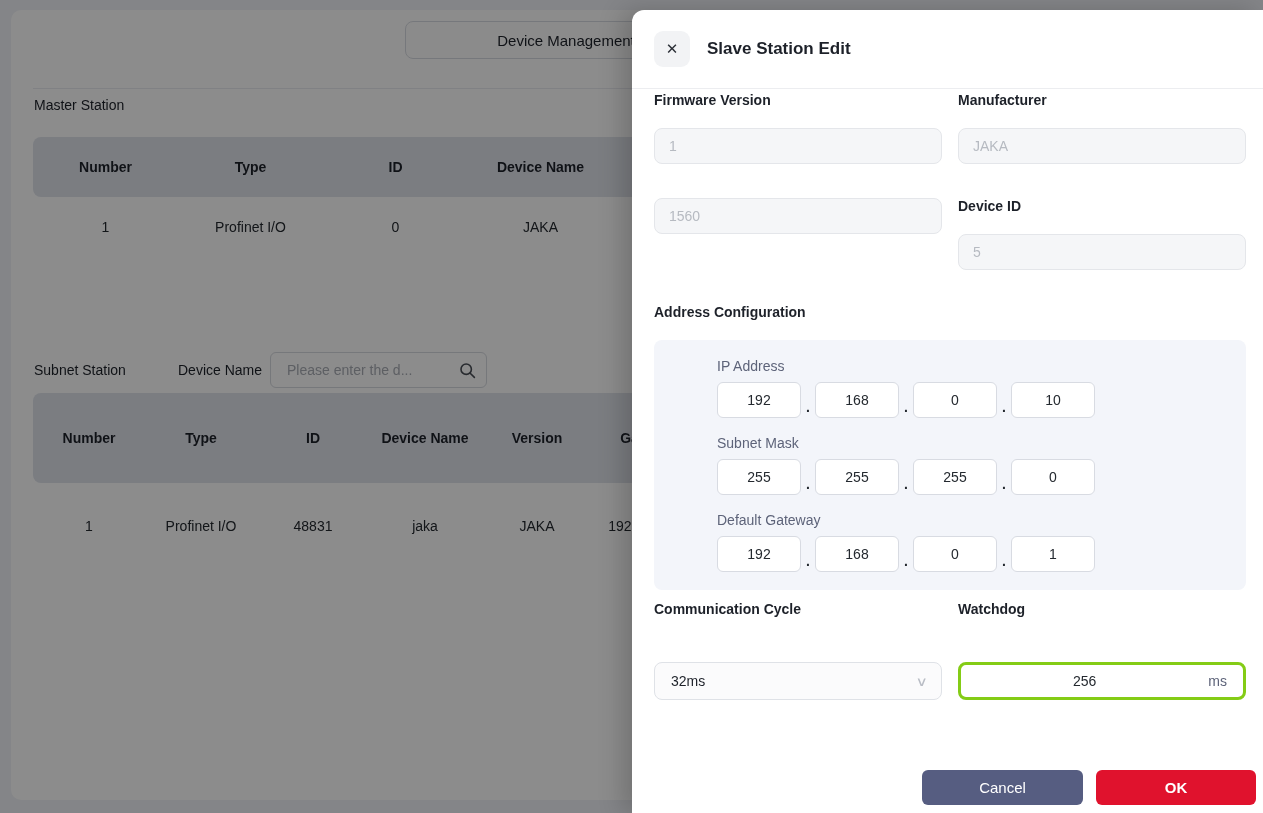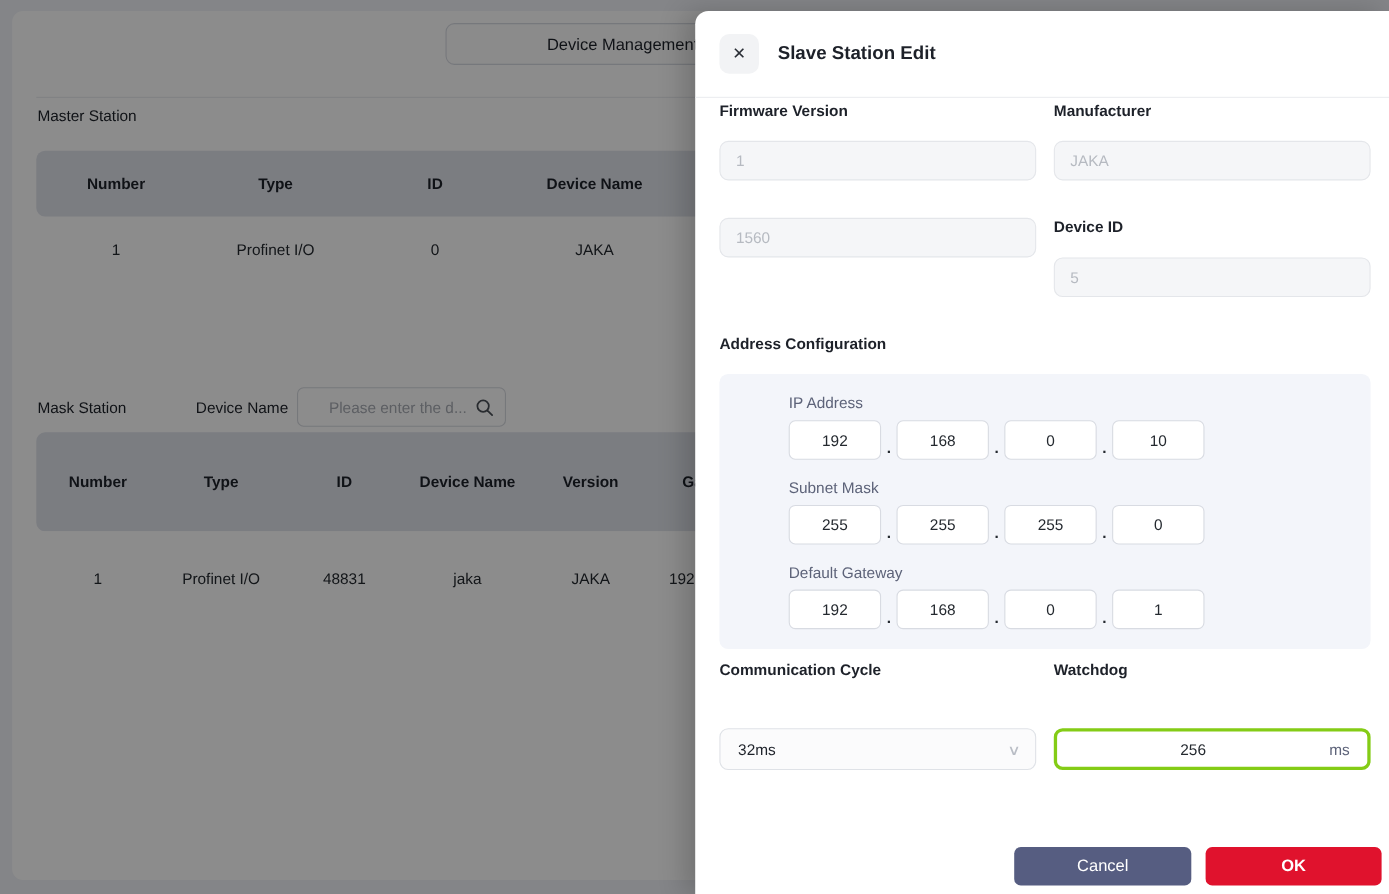--- a/index.html
+++ b/index.html
@@ -21,23 +21,23 @@
     background:#fdfdfd; border:1px solid #d8dbe2; border-radius:8px;
     font-family:inherit; font-size:15px; color:#1d2129; text-align:center; cursor:pointer;
   }
   .h-divider { position:absolute; left:22px; right:0; top:78px; height:1px; background:#e9ebf0; }
   .section-label { position:absolute; font-size:14px; font-weight:500; color:#1d2129; }
   .master-label { left:23px; top:87px; }
   .slave-label  { left:23px; top:352px; }
   .devname-label{ left:167px; top:352px; }
 
   .search-box {
-    position:absolute; left:259px; top:342px; width:190px; height:36px;
+    position:absolute; left:259px; top:342px; width:217px; height:36px;
     background:#fff; border:1px solid #d7dae0; border-radius:6px;
-    display:flex; align-items:center; padding:0 10px 0 28px;
+    display:flex; align-items:center; padding:0 10px 0 16px;
   }
   .search-box input {
     flex:1; min-width:0; border:none; outline:none; background:transparent;
     font-family:inherit; font-size:14px; color:#1d2129;
   }
   .search-box input::placeholder { color:#a9adb5; }
   .search-icon { flex:0 0 auto; width:17px; height:17px; display:block; }
 
   .tbl { position:absolute; left:22px; width:1200px; }
   .master-tbl { top:127px; }
@@ -142,21 +142,21 @@
       <div class="th">Device Name</div>
     </div>
     <div class="trow">
       <div class="td">1</div>
       <div class="td">Profinet I/O</div>
       <div class="td">0</div>
       <div class="td">JAKA</div>
     </div>
   </div>
 
-  <div class="section-label slave-label">Mask Station</div>
+  <div class="section-label slave-label">Subnet Station</div>
   <div class="section-label devname-label">Device Name</div>
 
   <div class="search-box">
     <input type="text" placeholder="Please enter the d..." style="">
     <svg class="search-icon" viewBox="0 0 17 17" fill="none">
       <circle cx="7.2" cy="7.2" r="5.2" stroke="#4a4f57" stroke-width="1.6"></circle>
       <line x1="11.2" y1="11.2" x2="15.4" y2="15.4" stroke="#4a4f57" stroke-width="1.6" stroke-linecap="round"></line>
     </svg>
   </div>
 

